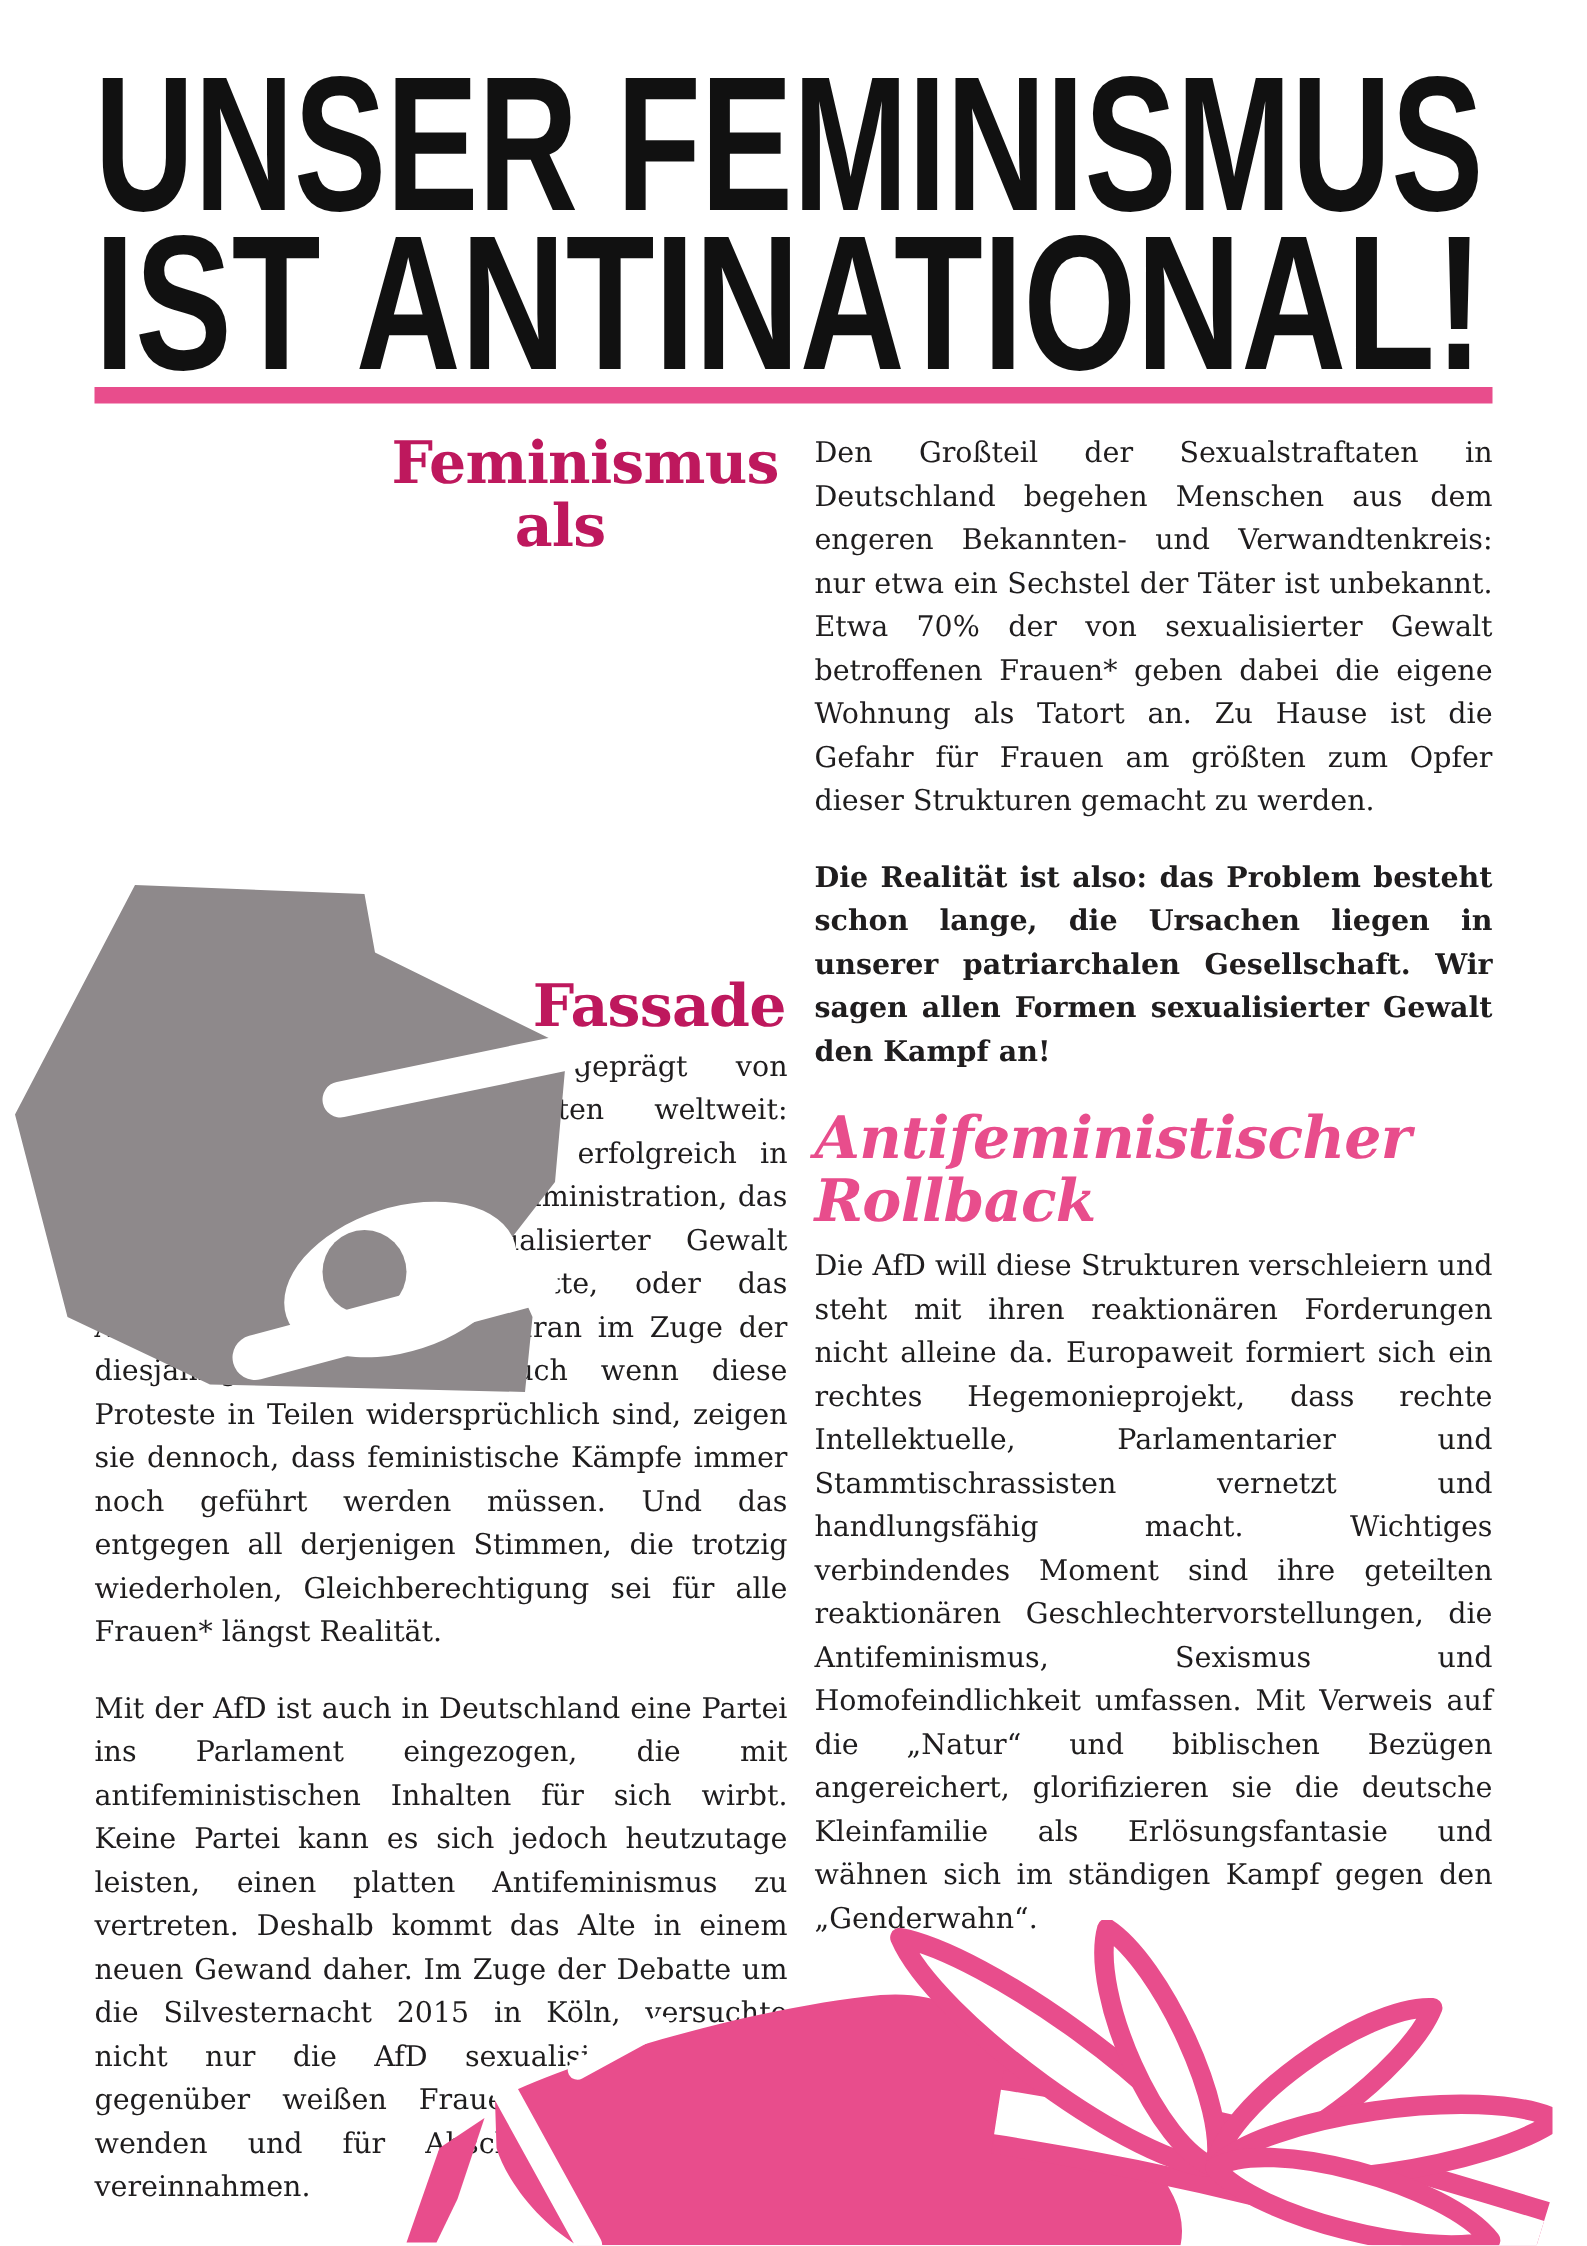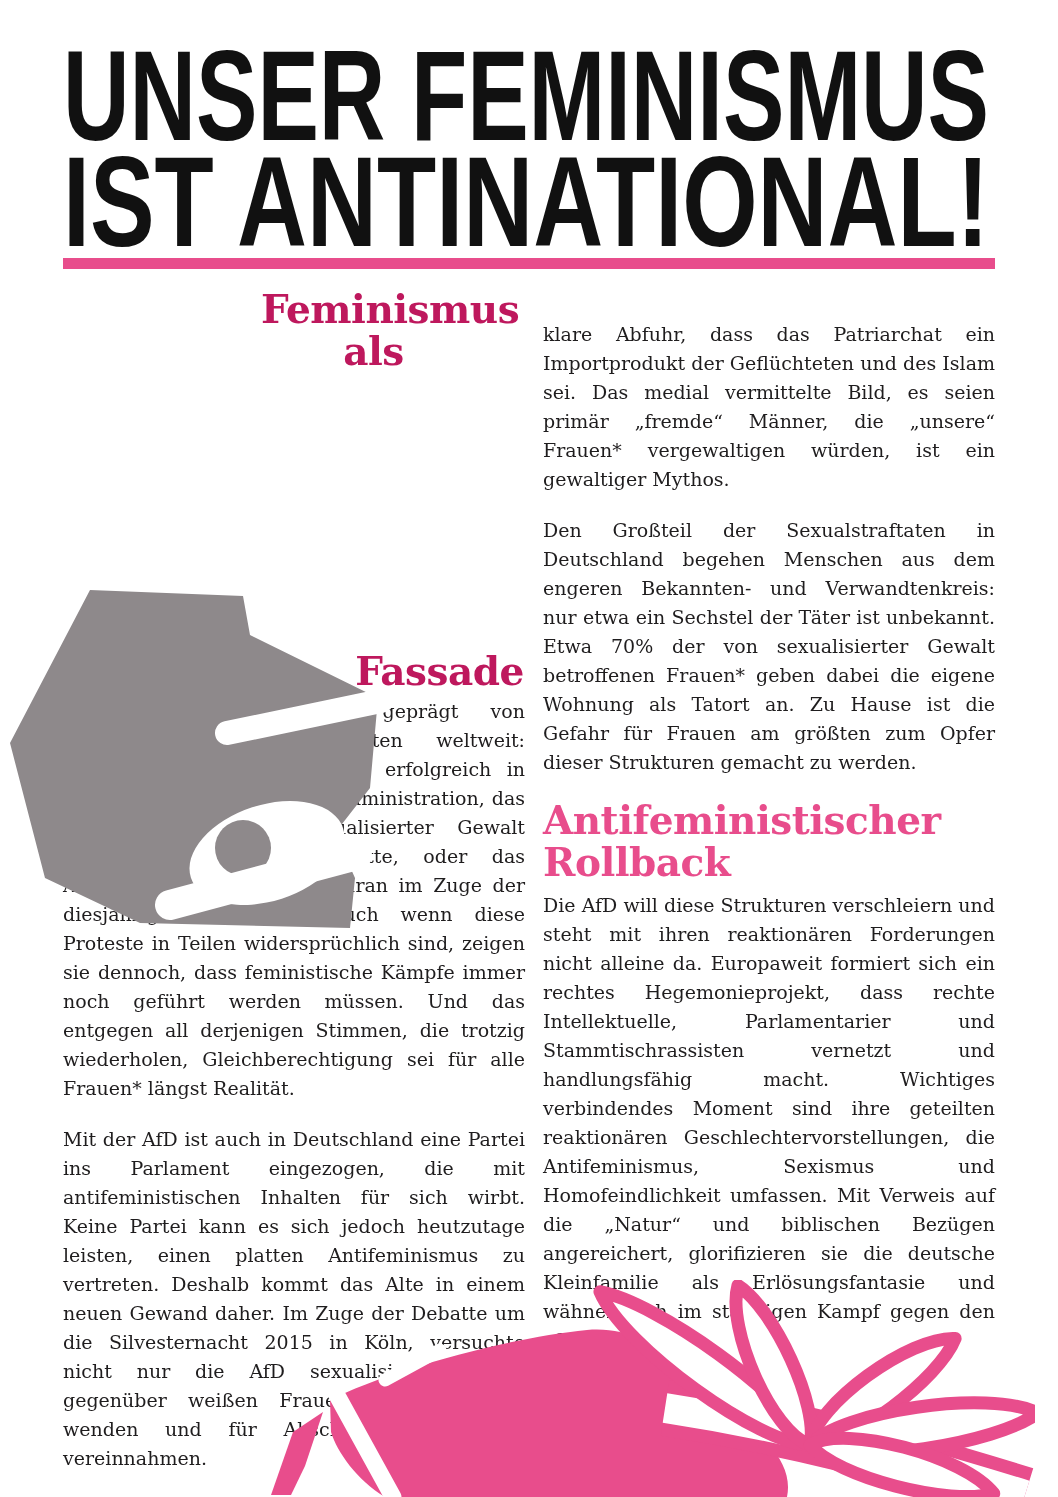--- a/index.html
+++ b/index.html
@@ -35,21 +35,21 @@
   .col p{margin:0 0 22px 0;}
   .col p.intro-offset{margin-top:32px;}
   h2.section-heading{
     font-family:"DejaVu Serif", serif;
     font-weight:bold;
     font-size:39px;line-height:42px;
     letter-spacing:-0.5px;
     margin:0 0 5px 0;
     text-align:left;
   }
-  h2.rollback{margin:16px 0 8px 0;}
+  h2.rollback{margin:16px 0 8px 0;font-style:italic;}
   p.bold-para{font-weight:bold;}
   
   .gray-fist-float{
     float:left;
     width:315px;height:352px;
     margin-top:297px;
     shape-outside:polygon(30px 0px,178px 12px,186px 54px,310px 114px,303px 203px,268px 248px,290px 293px,285px 350px,75px 344px,0px 248px,0px 60px);
     shape-margin:14px;
   }
   .gray-fist-float svg{position:relative;left:-58px;top:-2px;display:block;}
@@ -96,28 +96,28 @@
       </p>
 
       <p>
         
         
       </p>
     </div>
 
     <div class="col col-right">
 
-      <p class="intro-offset">
-        <span>klare Abfuhr, dass das Patriarchat ein Importprodukt der Geflüchteten und des Islam sei. Das medial vermittelte Bild, es seien primär „fremde“ Männer, die „unsere“ Frauen* vergewaltigen würden, ist ein gewaltiger Mythos.</span>
-      </p>
 
       <p>
         <span>Den Großteil der Sexualstraftaten in Deutschland begehen Menschen aus dem engeren Bekannten- und Verwandtenkreis: nur etwa ein Sechstel der Täter ist unbekannt. Etwa 70% der von sexualisierter Gewalt betroffenen Frauen* geben dabei die eigene Wohnung als Tatort an. Zu Hause ist die Gefahr für Frauen am größten zum Opfer dieser Strukturen gemacht zu werden.</span>
       </p>
 
+      <p class="bold-para">
+        <span>Die Realität ist also: das Problem besteht schon lange, die Ursachen liegen in unserer patriarchalen Gesellschaft. Wir sagen allen Formen sexualisierter Gewalt den Kampf an!</span>
+      </p>
 
       <h2 class="section-heading rollback" style="color:#e84d8c">Antifeministischer Rollback</h2>
 
       <p>
         <span>Die AfD will diese Strukturen verschleiern und steht mit ihren reaktionären Forderungen nicht alleine da. Europaweit formiert sich ein rechtes Hegemonieprojekt, dass rechte Intellektuelle, Parlamentarier und Stammtischrassisten vernetzt und handlungsfähig macht. Wichtiges verbindendes Moment sind ihre geteilten reaktionären Geschlechtervorstellungen, die Antifeminismus, Sexismus und Homofeindlichkeit umfassen. Mit Verweis auf die „Natur“ und biblischen Bezügen angereichert, glorifizieren sie die deutsche Kleinfamilie als Erlösungsfantasie und wähnen sich im ständigen Kampf gegen den „Genderwahn“.</span>
       </p>
 
     </div>
   </div>
 

